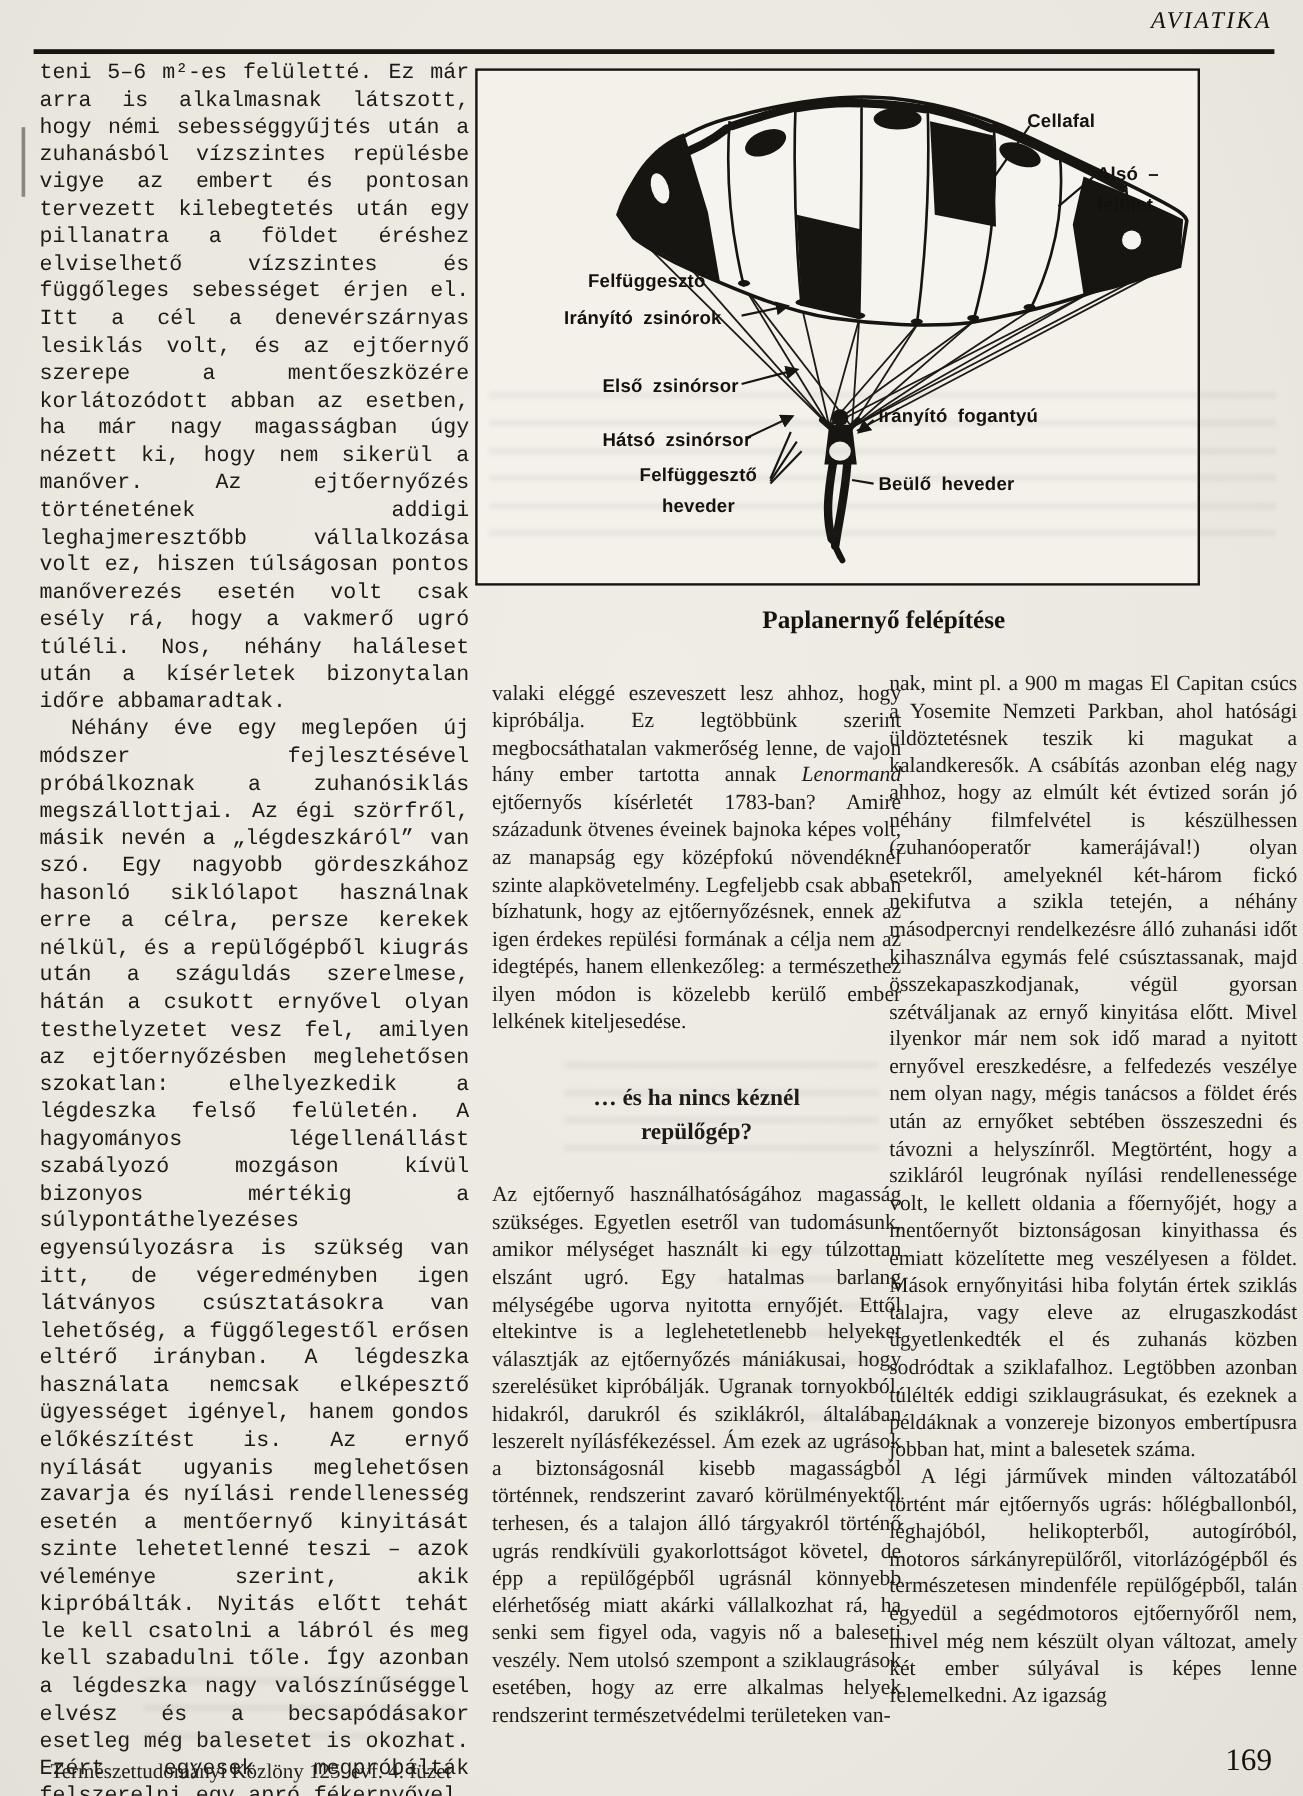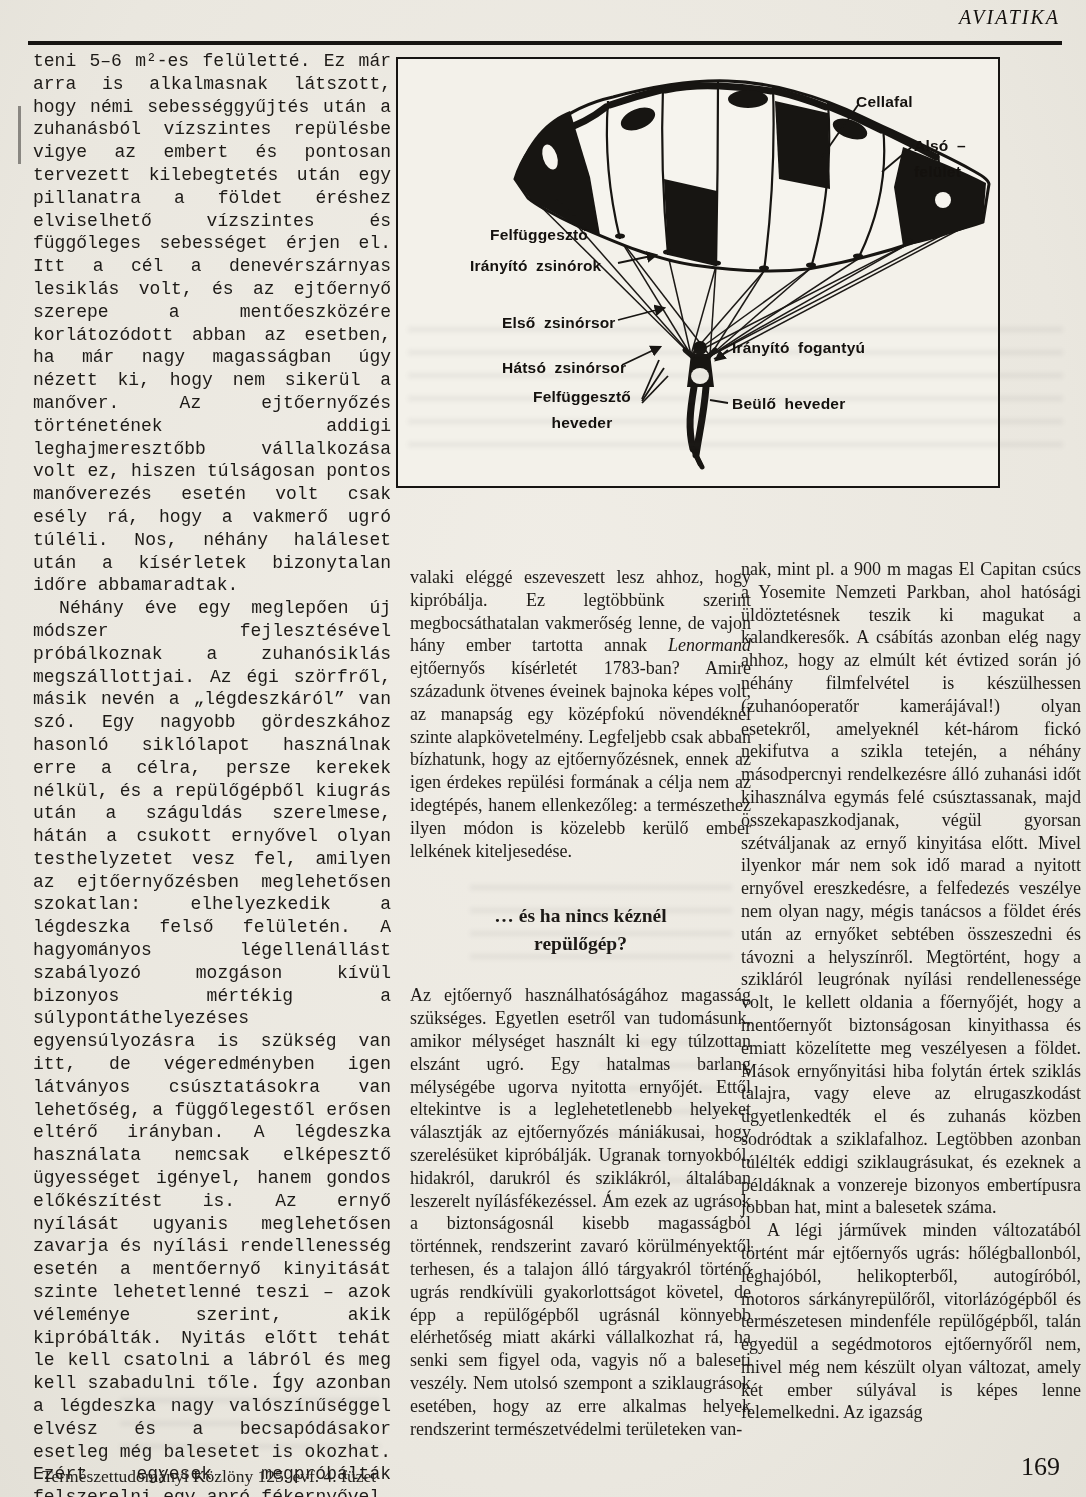--- a/index.html
+++ b/index.html
@@ -177,20 +177,21 @@
     <div class="fig-label" style="left:92px; top:163px;">Felfüggesztő</div>
     <div class="fig-label" style="left:72px; top:194px;">Irányító zsinórok</div>
     <div class="fig-label" style="left:104px; top:251px;">Első zsinórsor</div>
     <div class="fig-label" style="left:104px; top:296px;">Hátsó zsinórsor</div>
     <div class="fig-label center" style="left:126px; top:325px;">Felfüggesztő
 heveder</div>
     <div class="fig-label" style="left:334px; top:276px;">Irányító fogantyú</div>
     <div class="fig-label" style="left:334px; top:332px;">Beülő heveder</div>
   </div>
 
+  <div id="fig-caption">Paplanernyő felépítése</div>
 
   <div class="ghost" style="left:470px; top:885px; width:262px; height:78px;"></div>
   <div class="ghost" style="left:600px; top:1040px; width:136px; height:170px;"></div>
   <div class="ghost" style="left:120px; top:1398px; width:260px; height:52px;"></div>
 
   <div id="col-mid" class="col">
     <p><span>valaki eléggé eszeveszett lesz ahhoz, hogy kipróbálja. Ez legtöbbünk szerint megbocsáthatalan vakmerőség lenne, de vajon hány ember tartotta annak </span><i>Lenormand</i><span> ejtőernyős kísérletét 1783-ban? Amire századunk ötvenes éveinek bajnoka képes volt, az manapság egy középfokú növendéknél szinte alapkövetelmény. Legfeljebb csak abban bízhatunk, hogy az ejtőernyőzésnek, ennek az igen érdekes repülési formának a célja nem az idegtépés, hanem ellenkezőleg: a természethez ilyen módon is közelebb kerülő ember lelkének kiteljesedése.</span></p>
     <p class="mid-heading">… és ha nincs kéznél
 repülőgép?</p>
     <p>Az ejtőernyő használhatóságához magasság szükséges. Egyetlen esetről van tudomásunk, amikor mélységet használt ki egy túlzottan elszánt ugró. Egy hatalmas barlang mélységébe ugorva nyitotta ernyőjét. Ettől eltekintve is a leglehetetlenebb helyeket választják az ejtőernyőzés mániákusai, hogy szerelésüket kipróbálják. Ugranak tornyokból, hidakról, darukról és sziklákról, általában leszerelt nyílásfékezéssel. Ám ezek az ugrások a biztonságosnál kisebb magasságból történnek, rendszerint zavaró körülményektől terhesen, és a talajon álló tárgyakról történő ugrás rendkívüli gyakorlottságot követel, de épp a repülőgépből ugrásnál könnyebb elérhetőség miatt akárki vállalkozhat rá, ha senki sem figyel oda, vagyis nő a baleseti veszély. Nem utolsó szempont a sziklaugrások esetében, hogy az erre alkalmas helyek rendszerint természetvédelmi területeken van-</p>

